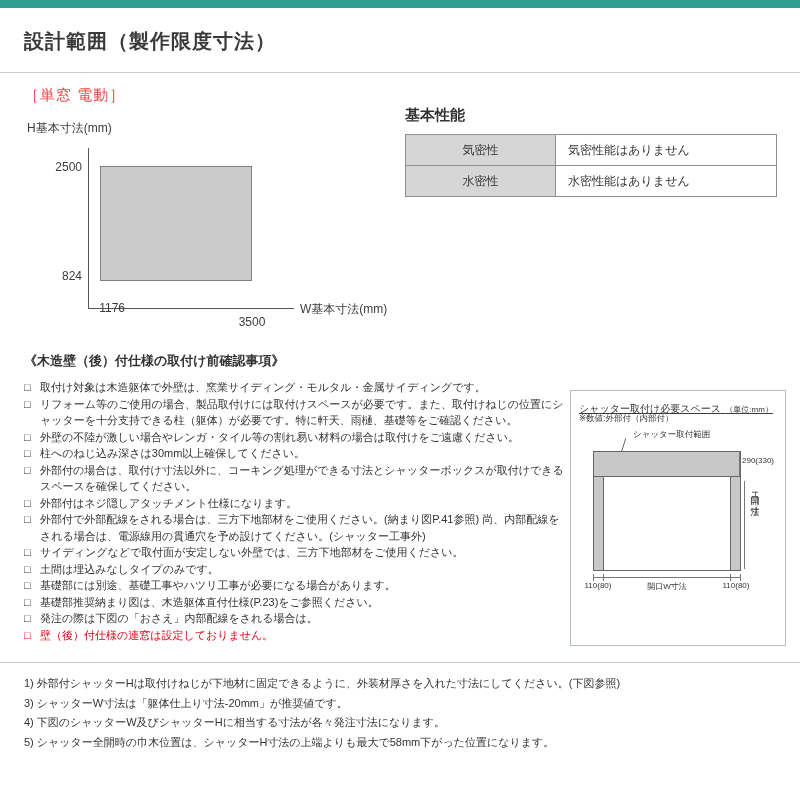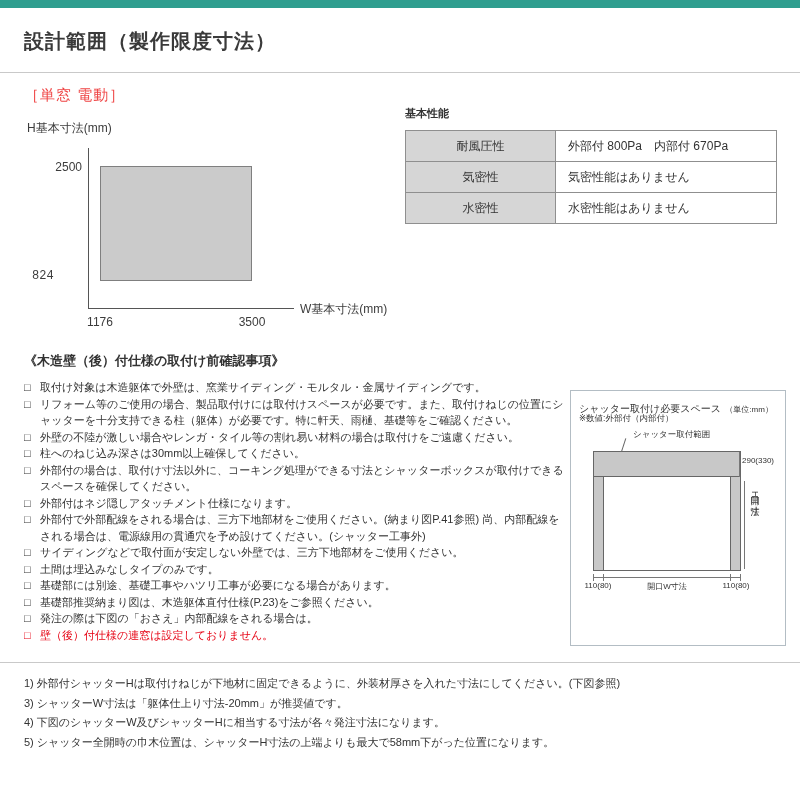--- a/index.html
+++ b/index.html
@@ -25,44 +25,44 @@
 
   
   .chart { left: 14px; top: 118px; width: 386px; height: 224px; }
   .chart .y-title { position: absolute; left: 13px; top: 2px; font-size: 12px; }
   .chart .axis-v { position: absolute; left: 74px; top: 30px; width: 1px; height: 161px; background: #555; }
   .chart .axis-h { position: absolute; left: 74px; top: 190px; width: 206px; height: 1px; background: #555; }
   .chart .range-rect { position: absolute; left: 86px; top: 48px; width: 152px; height: 115px;
     background: #cbcbcb; border: 1px solid #7f7f7f; }
   .chart .tick { position: absolute; font-size: 12px; color: #3c3c3c; }
   .chart .y-max { left: 18px; top: 42px; width: 50px; text-align: right; }
-  .chart .y-min { left: 18px; top: 151px; width: 50px; text-align: left; font-family: Liberation Mono, monospace; }
-  .chart .x-min { left: 61px; top: 197px; width: 50px; text-align: center; }
+  .chart .y-min { left: 18px; top: 151px; width: 50px; text-align: right; }
+  .chart .x-min { left: 61px; top: 183px; width: 50px; text-align: right; }
   .chart .x-max { left: 213px; top: 197px; width: 50px; text-align: center; }
   .chart .x-title { position: absolute; left: 286px; top: 183px; font-size: 12px; white-space: nowrap; }
 
   
   .perf { left: 405px; top: 106px; width: 372px; }
-  .perf-title { font-size: 11px; font-weight: bold; margin-bottom: 9px; color: #333; }
+  .perf-title { font-size: 15px; font-weight: bold; margin-bottom: 9px; color: #333; }
   .perf table { width: 100%; border-collapse: collapse; table-layout: fixed; }
   .perf td { border: 1px solid #8f8f8f; height: 31px; font-size: 12px; color: #333; }
   .perf td.lab { width: 150px; background: #d6d6d6; text-align: center; }
   .perf td.val { background: #fff; padding-left: 12px; }
 
   
   .checklist { left: 24px; top: 352px; width: 542px; }
   .cl-title { font-size: 13px; font-weight: bold; margin-bottom: 9px; color: #333; font-family: Liberation Serif, serif; }
   .cl-item { display: flex; font-size: 11px; line-height: 16.5px; color: #333; }
   .cl-item .cb { width: 16px; flex: none; }
   .cl-item .cl-text { flex: 1; }
   .cl-item.warn .cb, .cl-item.warn .cl-text { color: #e60012; }
 
   
   .diagram { left: 570px; top: 390px; width: 216px; height: 256px; border: 1px solid #b3bdc4; background: #fff; }
-  .dg-title-row { position: absolute; left: 8px; top: 7px; white-space: nowrap; }
+  .dg-title-row { position: absolute; left: 8px; top: 7px; white-space: nowrap; text-decoration: underline; }
   .dg-title { font-size: 10px; color: #333; }
   .dg-unit { font-size: 8px; color: #333; }
   .dg-note { position: absolute; left: 8px; top: 22px; font-size: 8.5px; color: #333; }
   .dg-range-label { position: absolute; left: 62px; top: 38px; font-size: 8.5px; color: #333; white-space: nowrap; }
   .dg-leader { position: absolute; left: 52px; top: 47px; width: 1px; height: 15px; background: #666; transform: rotate(18deg); }
   .dg-shape { position: absolute; left: 22px; top: 60px; width: 148px; height: 120px; border: 1px solid #666; }
   .dg-band { position: absolute; left: 0; top: 0; right: 0; height: 25px; background: #c8c8c8; border-bottom: 1px solid #666; }
   .dg-col { position: absolute; top: 25px; bottom: 0; width: 10px; background: #c8c8c8; }
   .dg-col-l { left: 0; border-right: 1px solid #666; }
   .dg-col-r { right: 0; border-left: 1px solid #666; }
@@ -101,24 +101,20 @@
   <div class="tick x-min">1176</div>
   <div class="tick x-max">3500</div>
   <div class="x-title">W基本寸法(mm)</div>
 </div>
 
 <div class="abs perf">
   <div class="perf-title">基本性能</div>
   <table>
     <tbody>
       <tr>
-        <td class="lab">耐風圧性</td>
-        <td class="val">外部付 800Pa　内部付 670Pa</td>
-      </tr>
-      <tr>
         <td class="lab">気密性</td>
         <td class="val">気密性能はありません</td>
       </tr>
       <tr>
         <td class="lab">水密性</td>
         <td class="val">水密性能はありません</td>
       </tr>
     </tbody>
   </table>
 </div>

